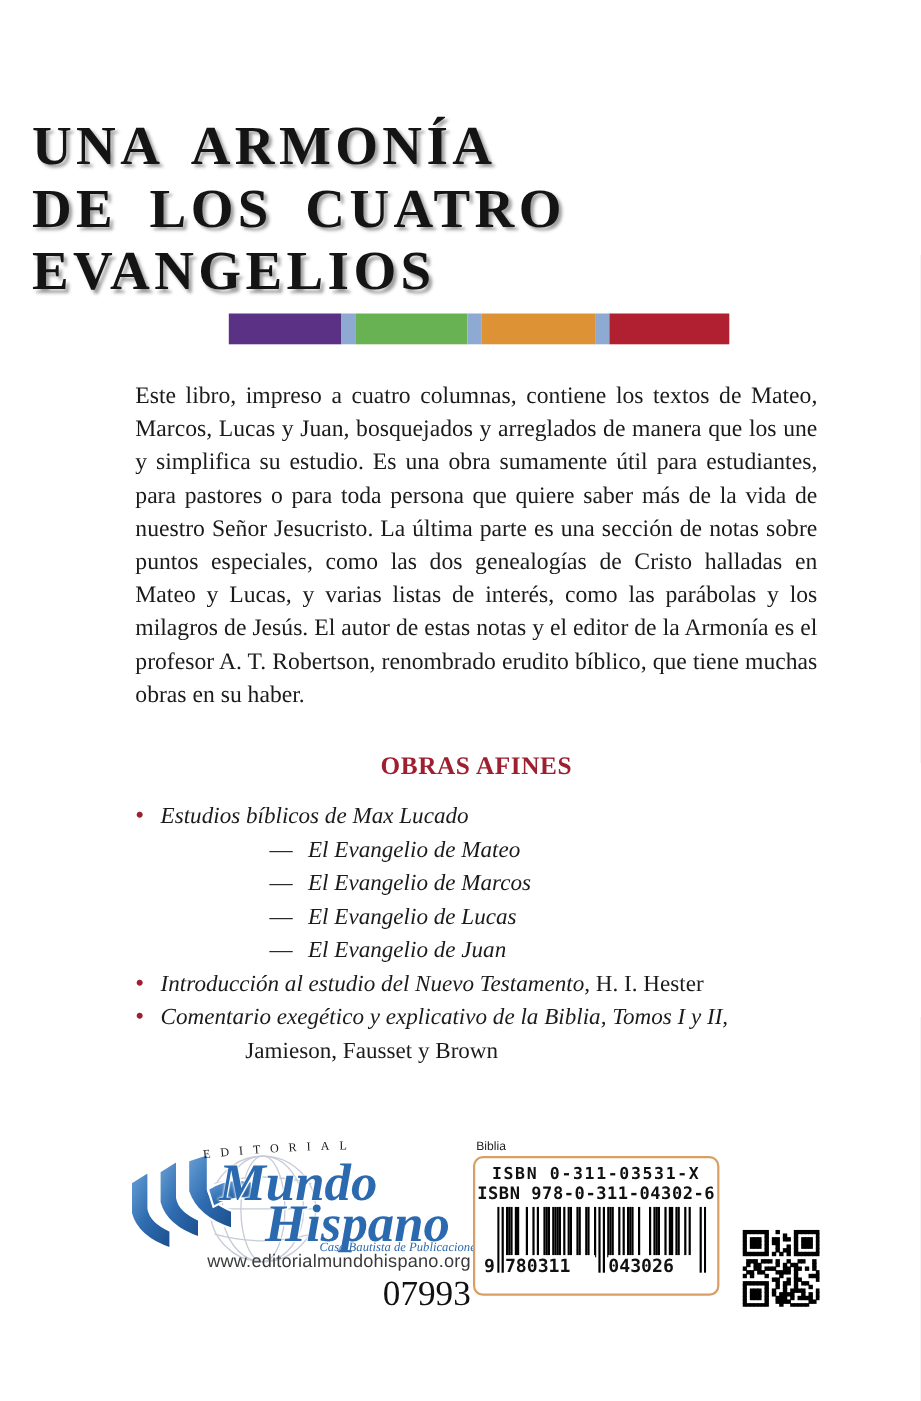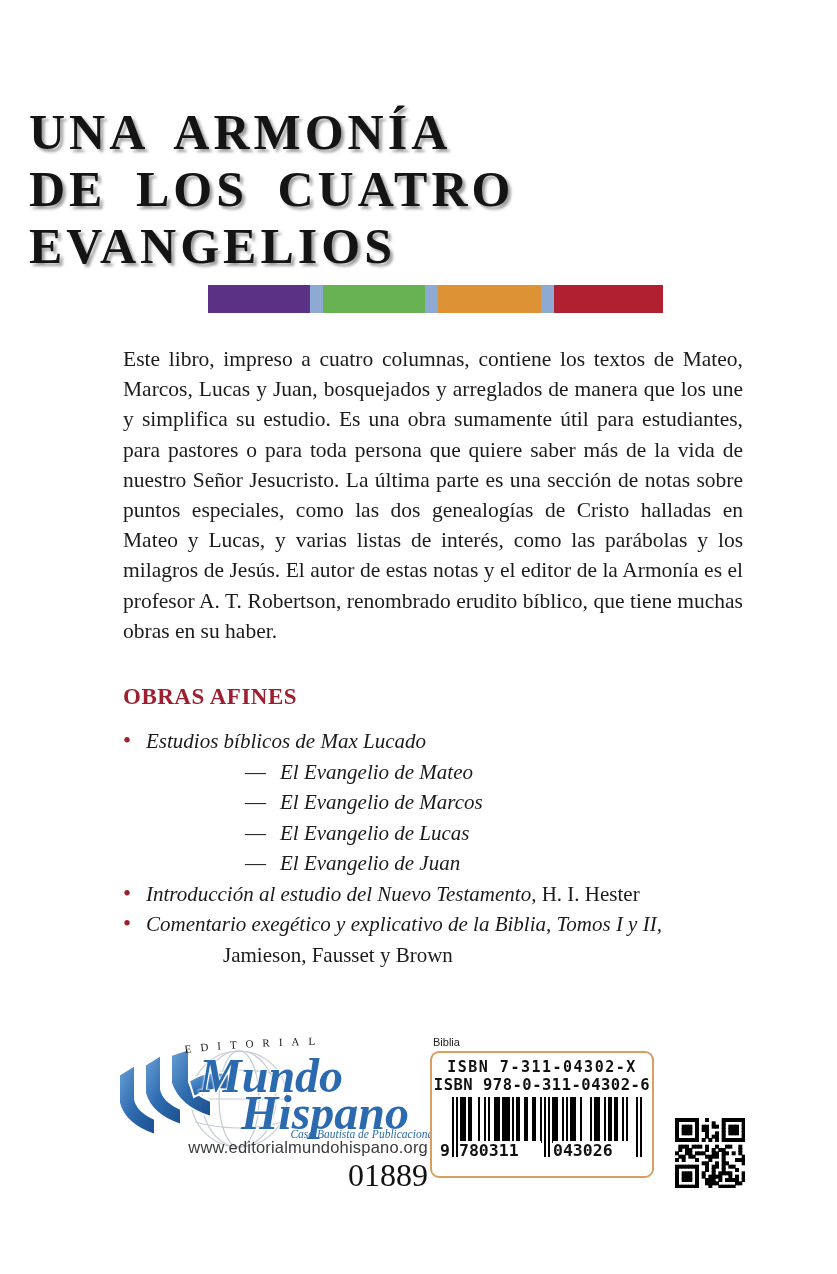--- a/index.html
+++ b/index.html
@@ -27,21 +27,21 @@
 
   
   .description {
     position:absolute; top:344px; left:123px; width:620px; margin:0;
     font-size:21.5px; line-height:30.2px; text-align:justify; color:#1b1b1b;
   }
 
   
   .related { position:absolute; top:684px; left:123px; width:620px; }
   .rw-heading {
-    margin:0; text-align:left; font-size:23px; font-weight:bold;
+    margin:0; text-align:center; font-size:23px; font-weight:bold;
     letter-spacing:0.5px; font-family:"Liberation Serif", serif;
   }
   .rw-list { margin-top:16px; font-size:21px; line-height:30.5px; color:#1b1b1b; }
   .rw-item { position:relative; padding-left:23px; }
   .rw-item .rw-marker { position:absolute; left:0; top:0; font-style:normal; }
   .rw-item.bullet .rw-marker { font-size:23px; }
   .rw-item.sub { padding-left:157px; }
   .rw-item.sub .rw-marker { left:122px; color:#1b1b1b; }
   .rw-item.cont { padding-left:100px; }
   .rw-italic { font-style:italic; }
@@ -181,26 +181,26 @@
       <path id="edarc" d="M6 20 Q135 6 264 16" fill="none"></path>
       <text font-size="11" letter-spacing="9" fill="#1a1a1a" font-family="Liberation Serif, serif">
         <textPath href="#edarc">EDITORIAL</textPath>
       </text>
     </svg>
     <div class="mh-word mh1" style="color: rgb(44, 106, 176);">Mundo</div>
     <div class="mh-word mh2" style="color: rgb(44, 106, 176);">Hispano</div>
     <div class="tagline" style="color: rgb(44, 106, 176);">Casa Bautista de Publicaciones</div>
   </div>
   <div class="website">www.editorialmundohispano.org</div>
-  <div class="product-code">01889</div>
+  <div class="product-code">07993</div>
 
   <div class="barcode-block">
     <div class="bc-label">Biblia</div>
     <div class="bc-box" style="border-color: rgb(216, 158, 98);">
-      <div class="isbn isbn1">ISBN 7-311-04302-X</div>
+      <div class="isbn isbn1">ISBN 0-311-03531-X</div>
       <div class="isbn isbn2">ISBN 978-0-311-04302-6</div>
       <div class="bc-graph">
         <svg id="barcode-bars" width="190" height="62">
             <rect x="0" y="0" width="2" height="60" fill="#000"></rect>
             <rect x="4" y="0" width="2" height="60" fill="#000"></rect>
             <rect x="8" y="0" width="2" height="46" fill="#000"></rect>
             <rect x="10" y="0" width="2" height="46" fill="#000"></rect>
             <rect x="12" y="0" width="2" height="46" fill="#000"></rect>
             <rect x="16" y="0" width="2" height="46" fill="#000"></rect>
             <rect x="18" y="0" width="2" height="46" fill="#000"></rect>

